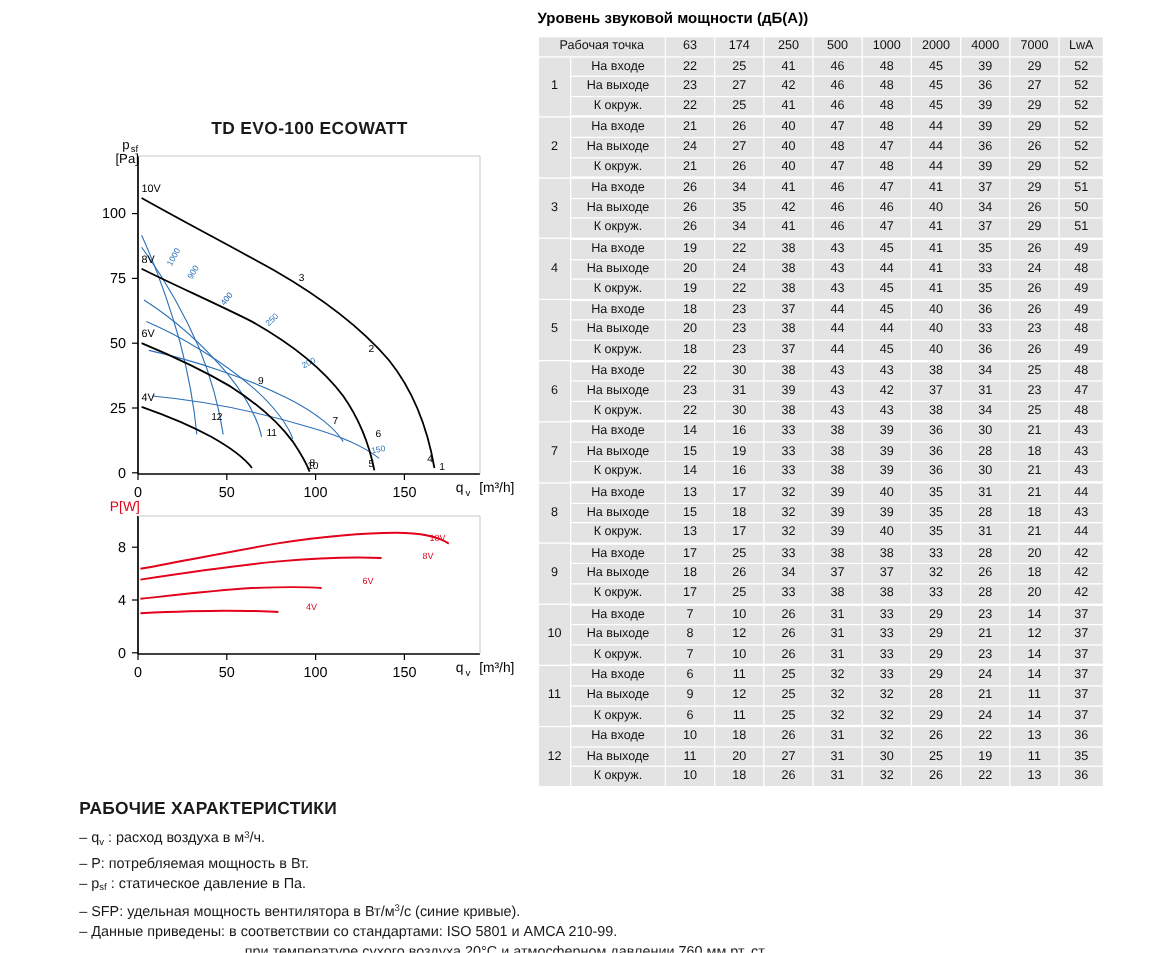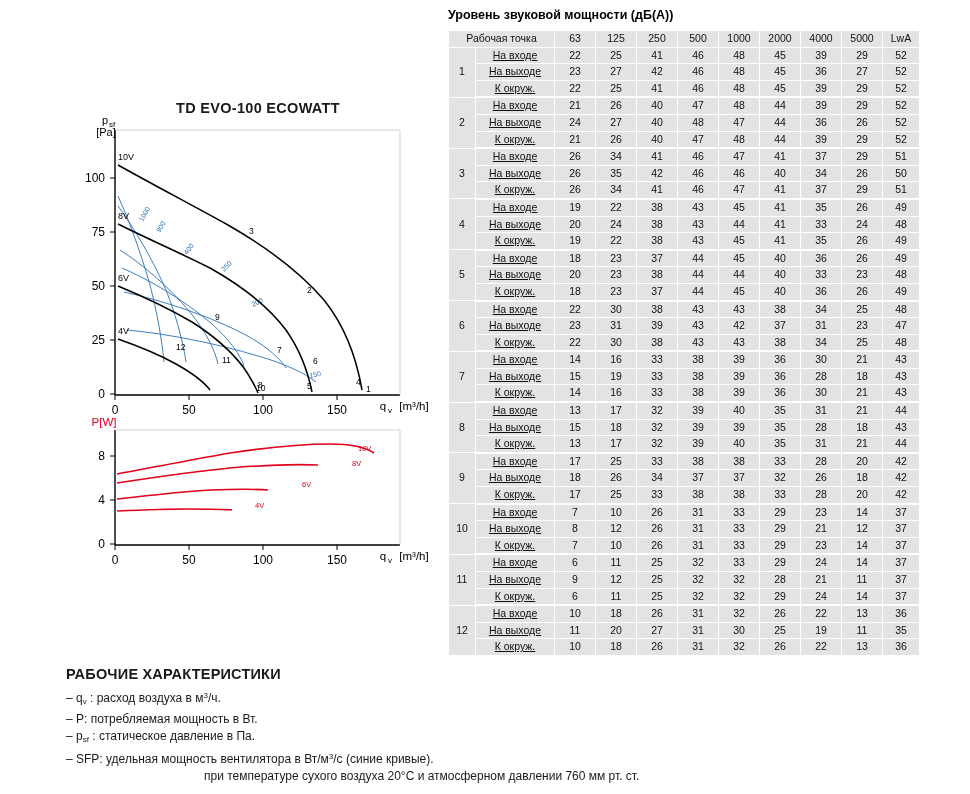--- a/index.html
+++ b/index.html
@@ -33,21 +33,21 @@
     padding:0;
     text-align:center;
     height:15.6px;
     line-height:15.6px;
     background:#e3e3e3;
     color:#111;
     font-weight:normal;
   }
   table.acoustic th{ font-weight:normal; font-size:10.5px; }
   td.grp{ width:26px; font-weight:normal; background:#e3e3e3;}
-  td.lab{ width:78px; text-align:left; padding-left:6px;text-decoration:underline;}
+  td.lab{ width:78px; text-align:left; padding-left:6px;}
   th.lab{ width:78px; text-align:left; padding-left:6px;}
   td.val, th.val{ width:40px; }
   td.lwa, th.lwa{ width:36px; }
   tr.grpend td{ border-bottom:2px solid #ffffff;}
 
   
   .chart-title{
     position:absolute;left:176px;top:100px;
     font-size:14.5px;font-weight:bold;letter-spacing:.3px;
   }
@@ -198,38 +198,39 @@
       <text x="255" y="508">4V</text>
     </g>
   </svg>
 
   <div class="spec">
     <h2>РАБОЧИЕ ХАРАКТЕРИСТИКИ</h2>
     <p>– q<span class="sub">v</span> : расход воздуха в м<span class="sup">3</span>/ч.</p>
     <p>– P: потребляемая мощность в Вт.</p>
     <p>– p<span class="sub">sf</span> : статическое давление в Па.</p>
     <p>– SFP: удельная мощность вентилятора в Вт/м<span class="sup">3</span>/с (синие кривые).</p>
+    <p>– Данные приведены: в соответствии со стандартами: ISO 5801 и AMCA 210-99.</p>
     <p class="indent">при температуре сухого воздуха 20°C и атмосферном давлении 760 мм рт. ст.</p>
   </div>
 </div>
 
 <div class="right-pane">
   <div class="tbl-title">Уровень звуковой мощности (дБ(А))</div>
   <table class="acoustic">
     <thead>
       <tr>
         <th class="lab" colspan="2">Рабочая точка</th>
         <th class="val">63</th>
-        <th class="val">125</th>
+        <th class="val">174</th>
         <th class="val">250</th>
         <th class="val">500</th>
         <th class="val">1000</th>
         <th class="val">2000</th>
         <th class="val">4000</th>
-        <th class="val">5000</th>
+        <th class="val">7000</th>
         <th class="lwa">LwA</th>
       </tr>
     </thead>
     <tbody id="tbody">
         <tr>
           <td class="grp" rowspan="3">1</td>
           <td class="lab">На входе</td>
           <td class="val">22</td>
           <td class="val">25</td>
           <td class="val">41</td>

